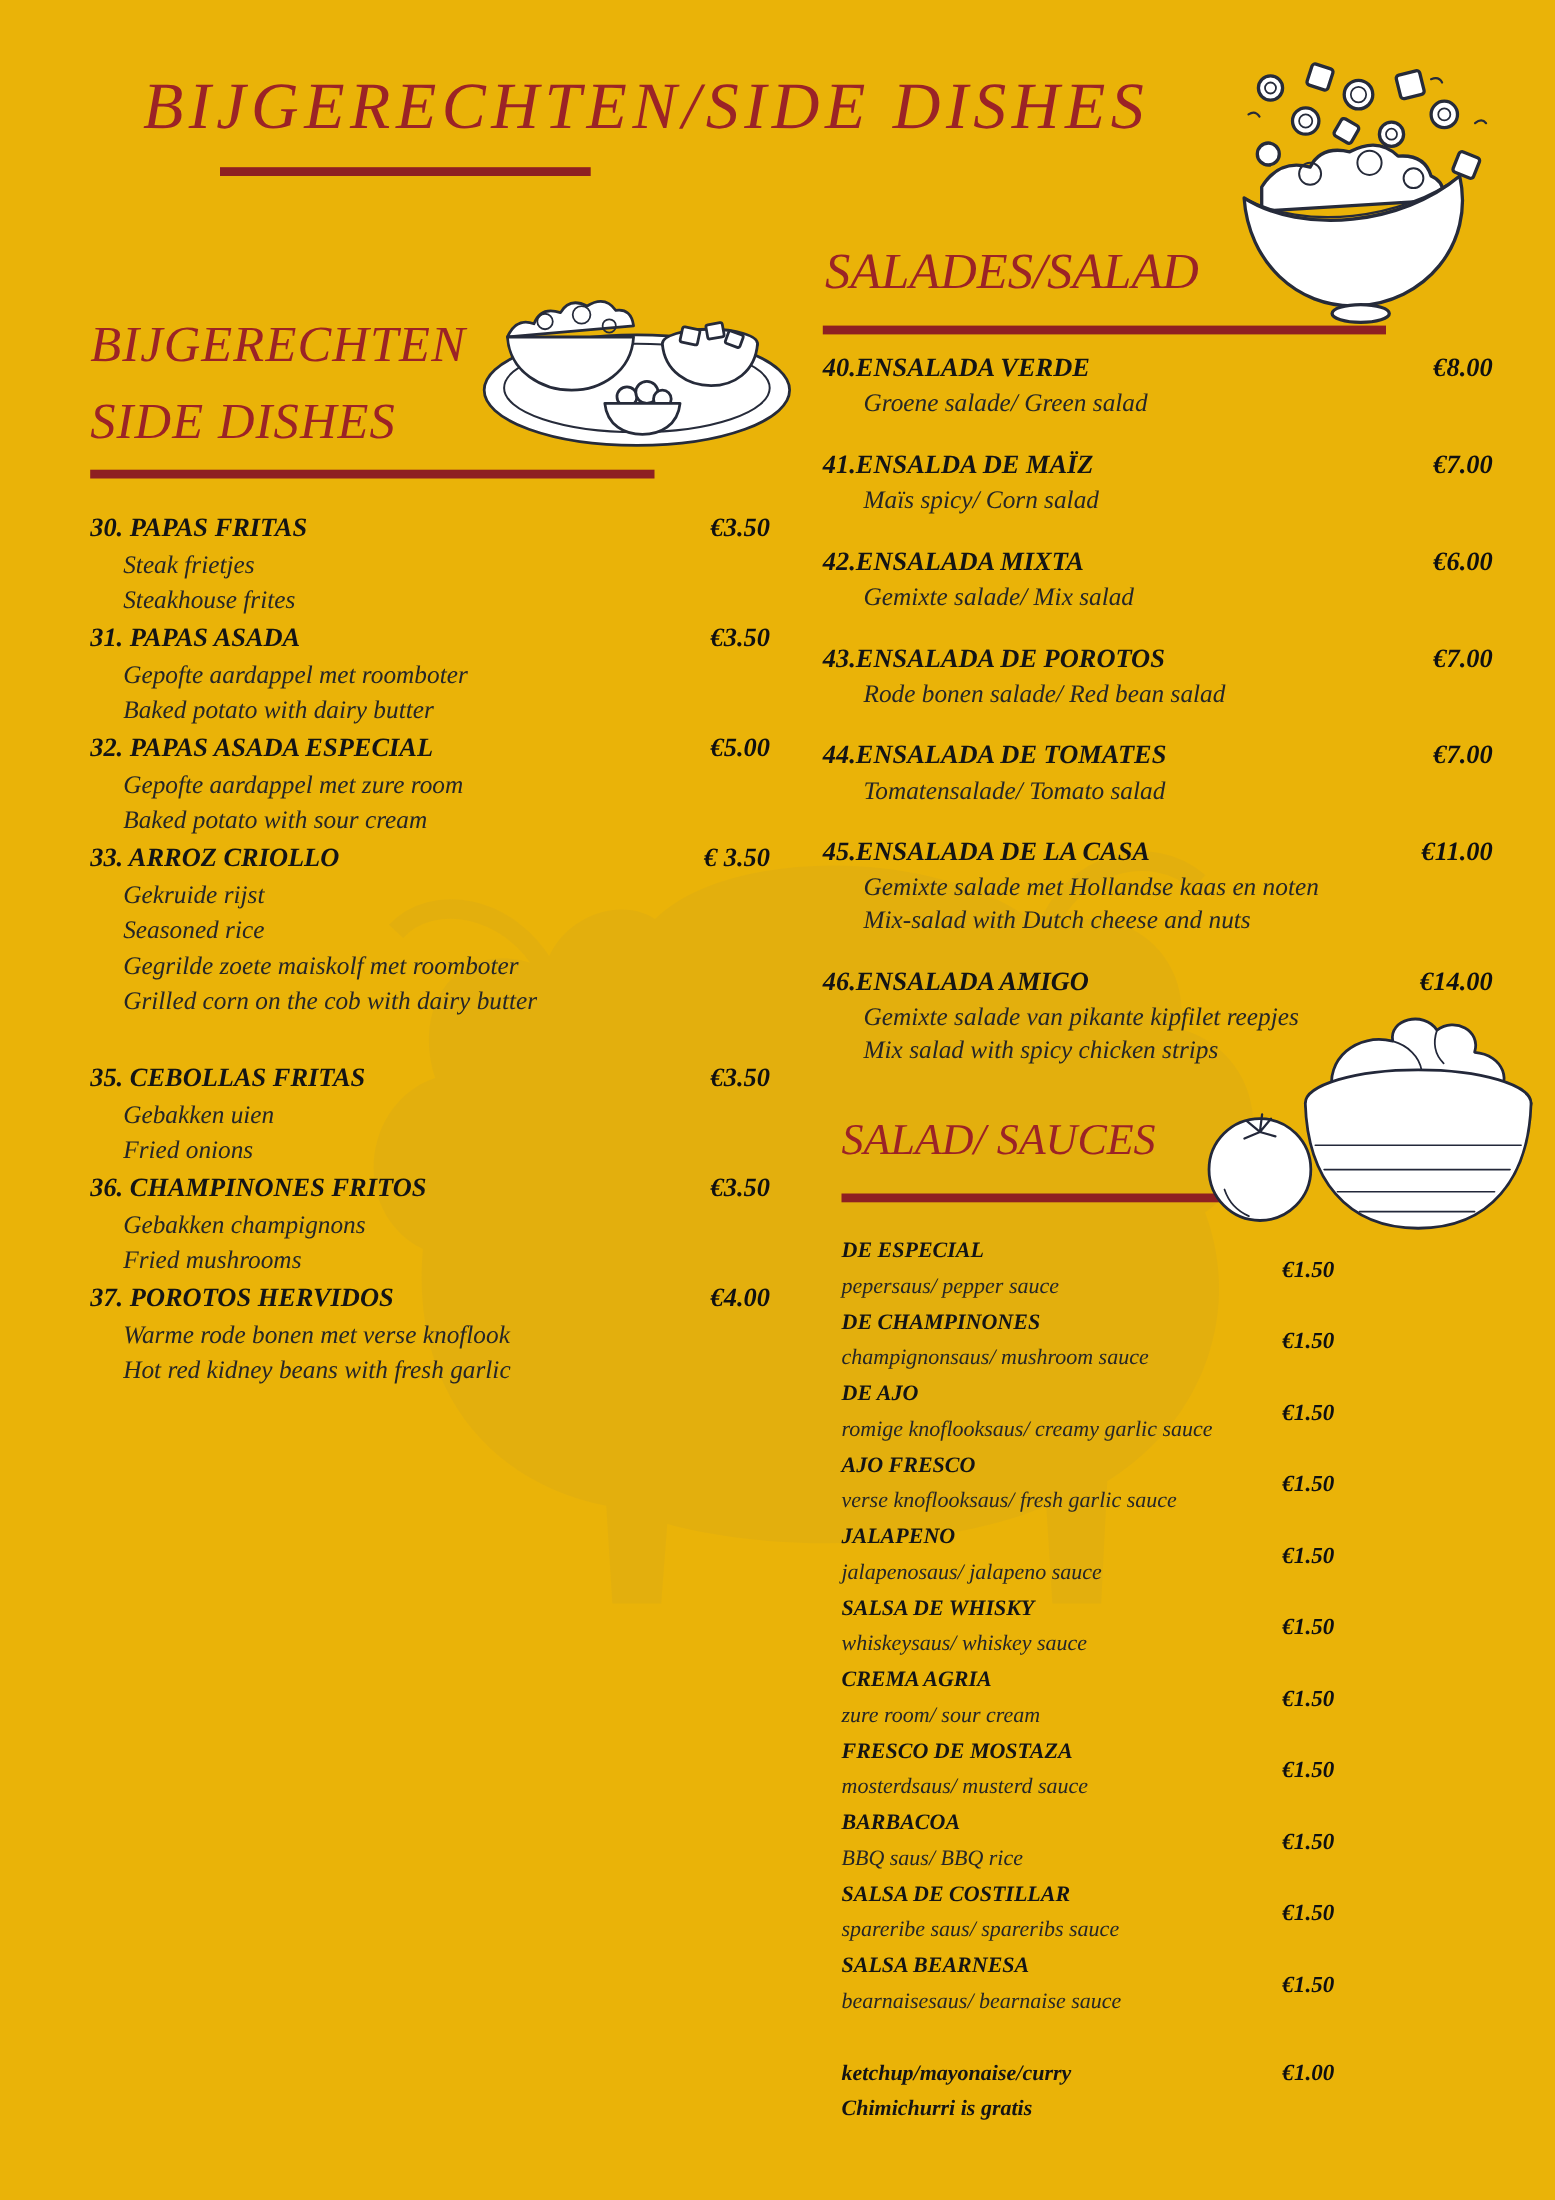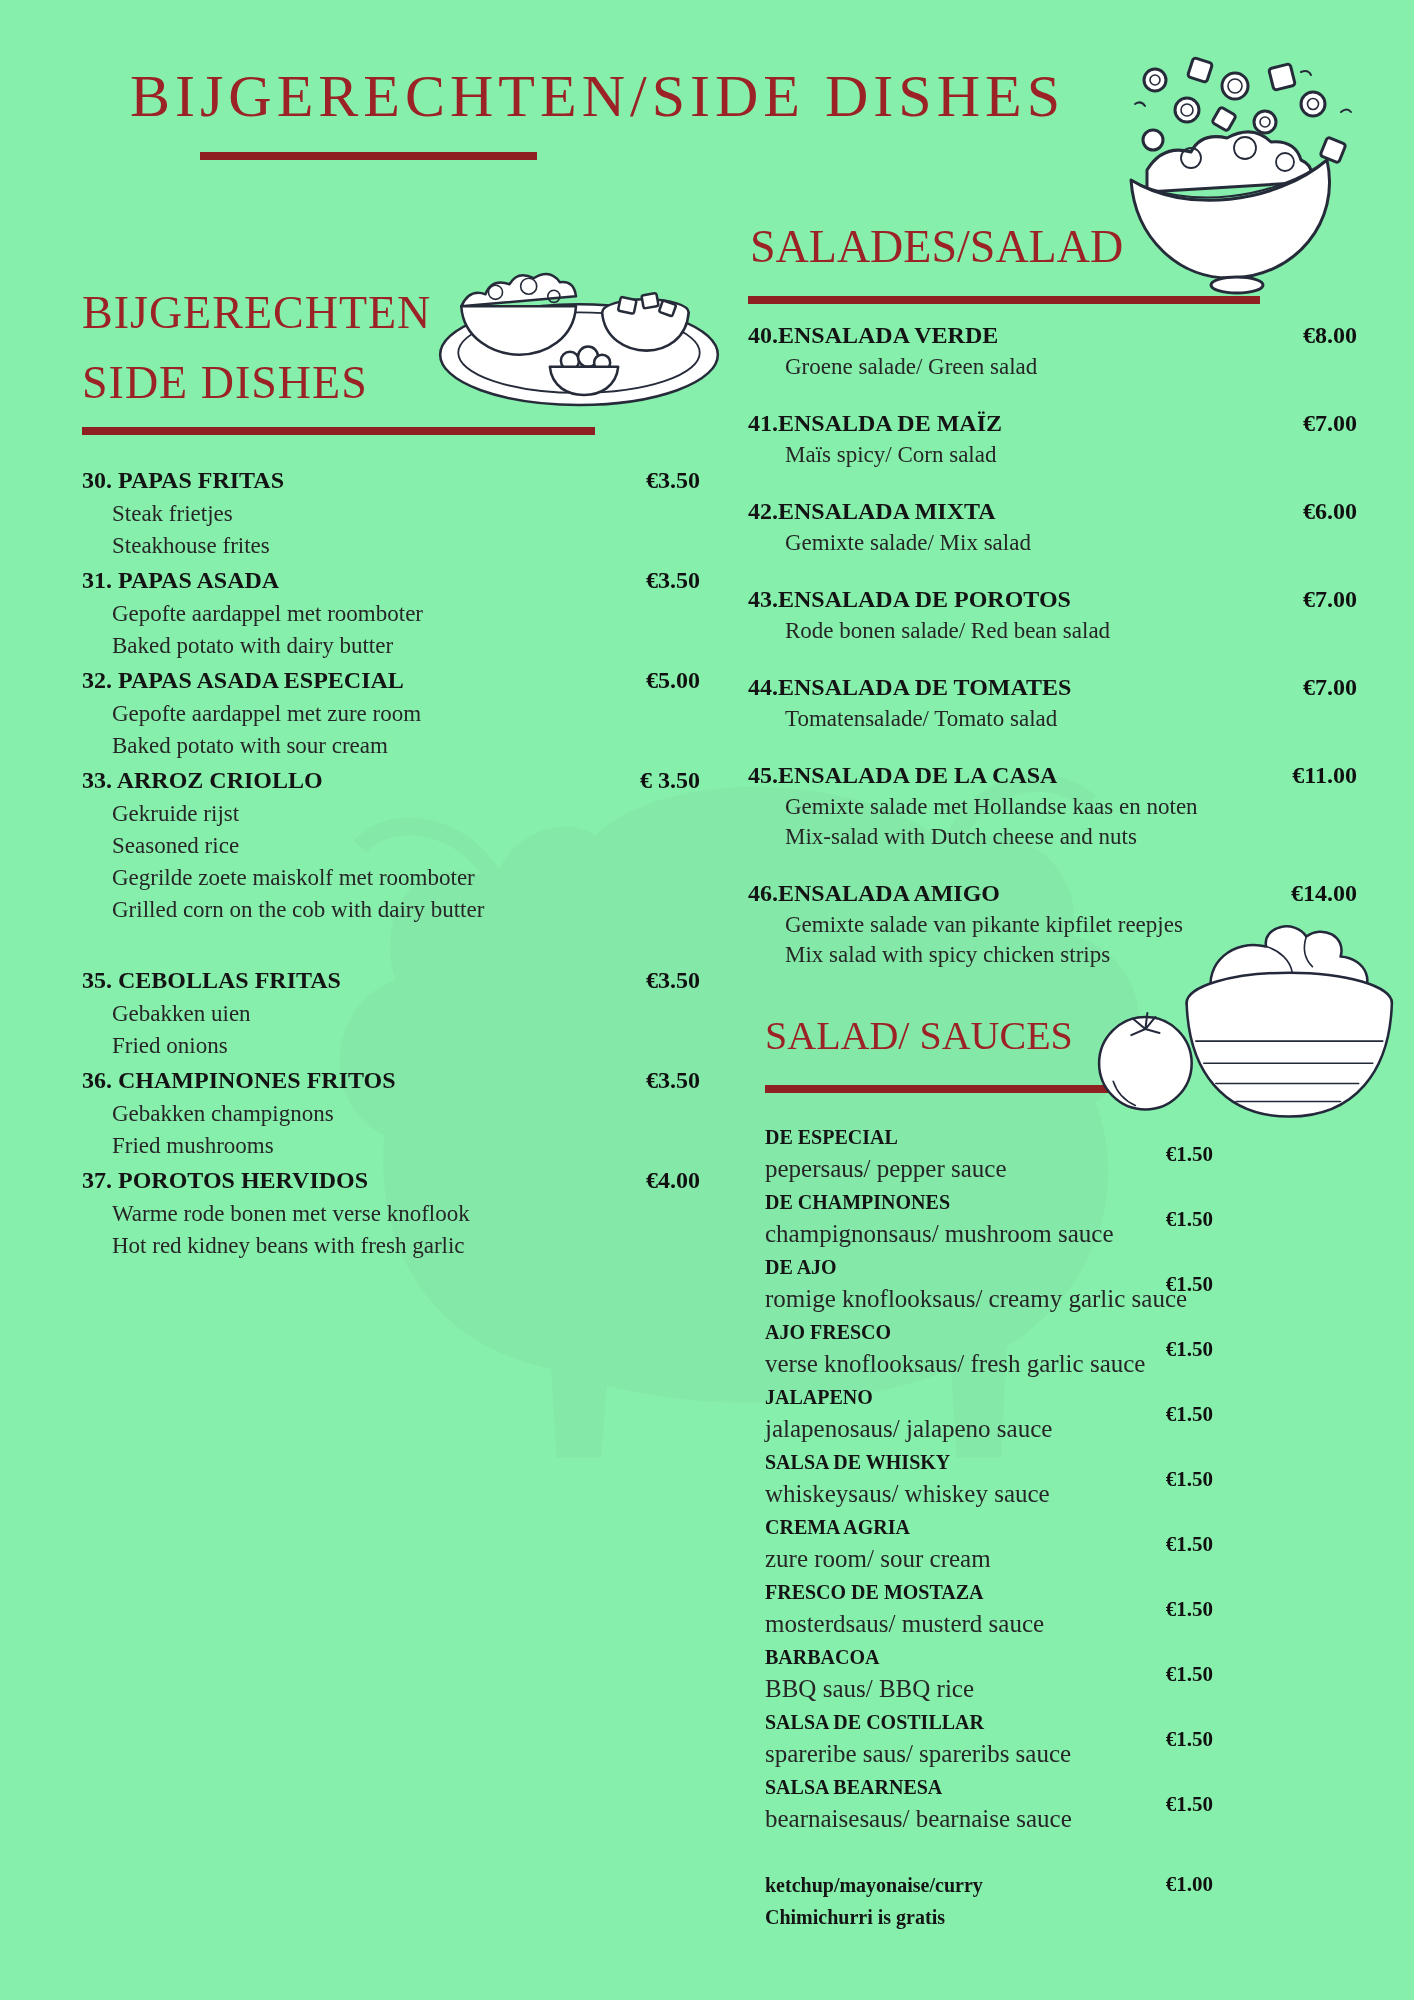--- a/index.html
+++ b/index.html
@@ -1,19 +1,19 @@
 <!DOCTYPE html>
 <html><head>
 <meta charset="utf-8">
 <style>
   html,body { margin:0; padding:0; background:#e8e8e8; }
   .page {
     position:relative; width:1414px; height:2000px; margin:0 auto;
-    background:#86efac; overflow:hidden;
-    font-family:"Liberation Serif", serif; color:#1c1c1c;
+    background:#eab308; overflow:hidden;
+    font-family:"Liberation Serif", serif; color:#1c1c1c;font-style:italic;
   }
   .rule { position:absolute; height:8px; background:#8e2022; }
 
   
   .main-title {
     position:absolute; left:130px; top:62px;
     font-size:60px; letter-spacing:5px; font-weight:normal;
     color:#9b2326; white-space:nowrap; margin:0;
   }
   .main-rule { left:200px; top:152px; width:337px; }
@@ -48,21 +48,21 @@
 
   
   .sauzen-heading {
     position:absolute; left:765px; top:1012px; margin:0;
     font-size:40px; font-weight:normal; color:#9b2326; white-space:nowrap;
   }
   .sauzen-rule { left:765px; top:1085px; width:390px; }
   .sauce-items { position:absolute; left:765px; top:1122px; width:448px; }
   .sauce-row { position:relative; height:63px; margin-bottom:2px; }
   .sauce-name { font-size:20px; font-weight:bold; line-height:31px; white-space:nowrap; color:#141414;}
-  .sauce-desc { font-size:25px; line-height:32px; white-space:nowrap; color:#262626;}
+  .sauce-desc { font-size:20px; line-height:32px; white-space:nowrap; color:#262626;}
   .sauce-price {
     position:absolute; right:0; top:50%; transform:translateY(-50%);
     font-size:21px; font-weight:bold; color:#101010;
   }
   .sauce-footer { position:relative; margin-top:34px; }
   .sauce-footer .sauce-name { line-height:32px; }
   .footer-price { position:absolute; right:0; top:3px; font-size:21px; font-weight:bold; color:#101010;}
 
   
   .illus { position:absolute; }

